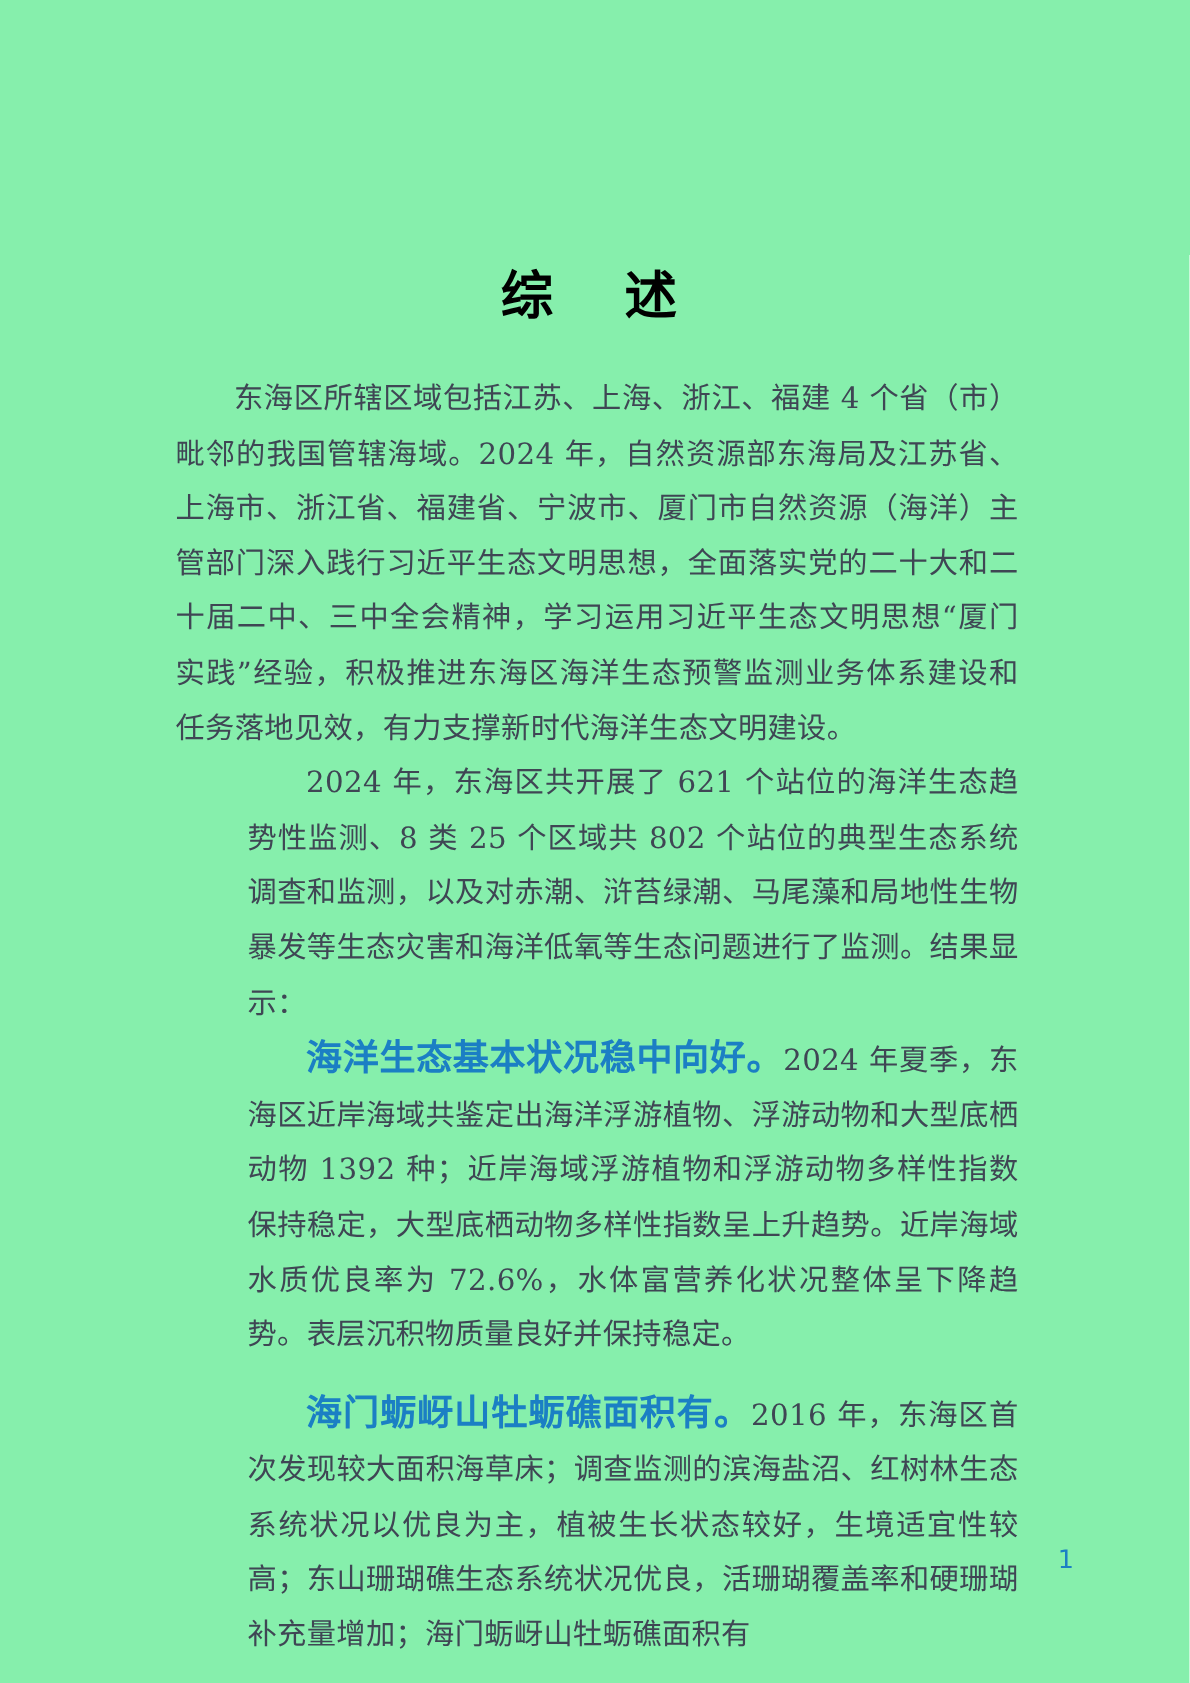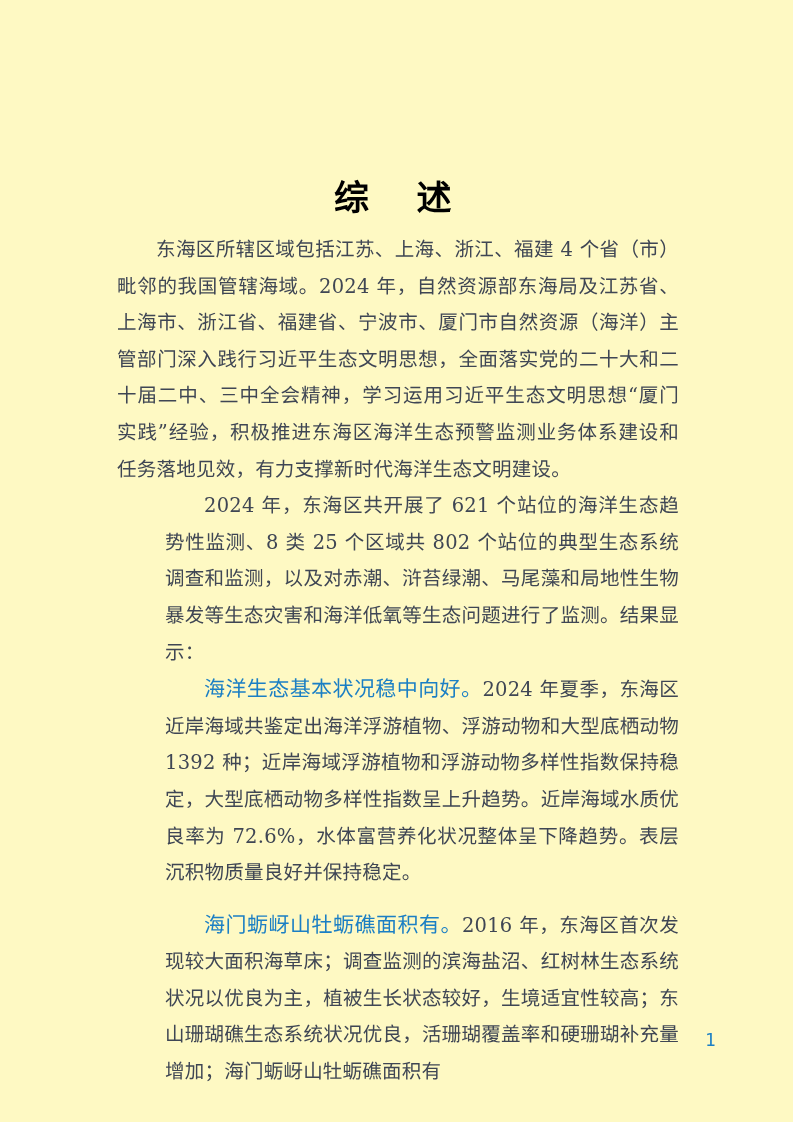--- a/index.html
+++ b/index.html
@@ -7,21 +7,21 @@
     margin: 0;
     padding: 0;
     background: #ffffff;
   }
 
   .page {
     position: relative;
     width: 793px;
     height: 1122px;
     margin: 0 auto;
-    background: #fef9c3;
+    background: #86efac;
     overflow: hidden;
     font-family: "DejaVu Serif", "Liberation Serif", serif;
   }
 
   
   .doc-title {
     position: absolute;
     top: 152px;
     left: 0;
     width: 793px;
@@ -31,21 +31,21 @@
     font-size: 35px;
     line-height: 46px;
     letter-spacing: 0.22em;
     color: #000000;
     white-space: pre;
   }
 
   
   .body-col {
     position: absolute;
-    top: 232px;
+    top: 248px;
     left: 117px;
     width: 562px;
   }
 
   .para {
     margin: 0;
     font-family: "DejaVu Serif", "Liberation Serif", serif;
     font-size: 19.5px;
     line-height: 36.6px;
     color: #3f4654;
@@ -56,22 +56,22 @@
     word-break: break-all;
   }
 
   .para + .para { margin-top: 0; margin-left: 48px; }
 
   
   .para.spaced-before { margin-top: 15px; }
 
   .lead {
     font-family: "DejaVu Sans", "Liberation Sans", sans-serif;
-    font-weight: 400;
-    font-size: 21px;
+    font-weight: 700;
+    font-size: 24px;
     color: #1b7fc4;
     letter-spacing: 0.01em;
   }
 
   
   .page-number {
     position: absolute;
     top: 1029px;
     left: 0;
     width: 716px;

